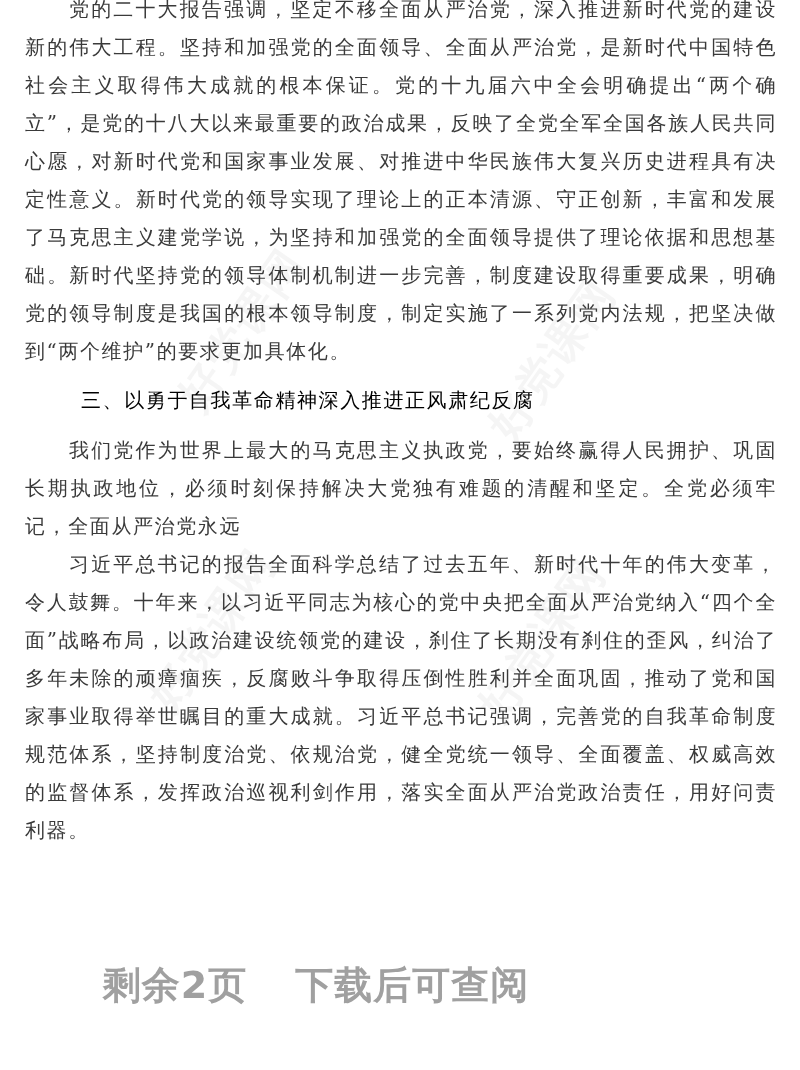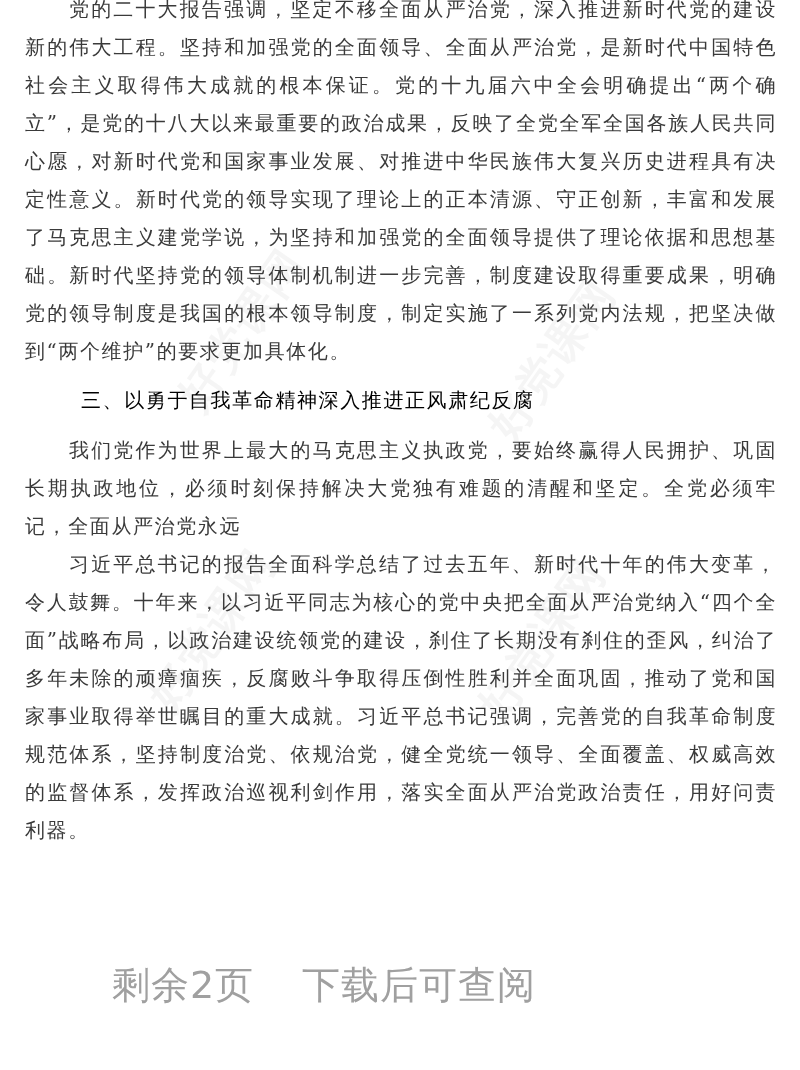--- a/index.html
+++ b/index.html
@@ -52,26 +52,26 @@
       font-size: 44px;
       font-weight: bold;
       color: rgba(180, 180, 180, 0.13);
       transform: rotate(-55deg);
       white-space: nowrap;
       pointer-events: none;
       letter-spacing: 2px;
     }
     .more-banner {
       position: absolute;
-      left: 8px;
+      left: 0;
       top: 960px;
       width: 632px;
       text-align: center;
       font-family: "DejaVu Sans", sans-serif;
-      font-weight: normal;
+      font-weight: bold;
       font-size: 38px;
       color: #a0a0a0;
       letter-spacing: 1px;
     }
     .more-banner .gap {
       display: inline-block;
       width: 48px;
     }
   </style>
 </head>

